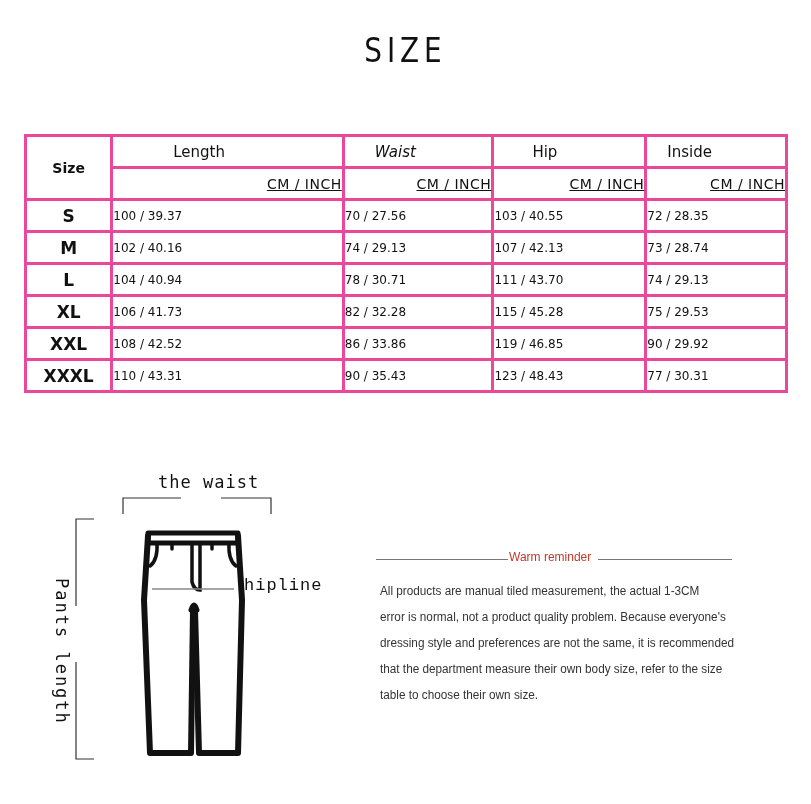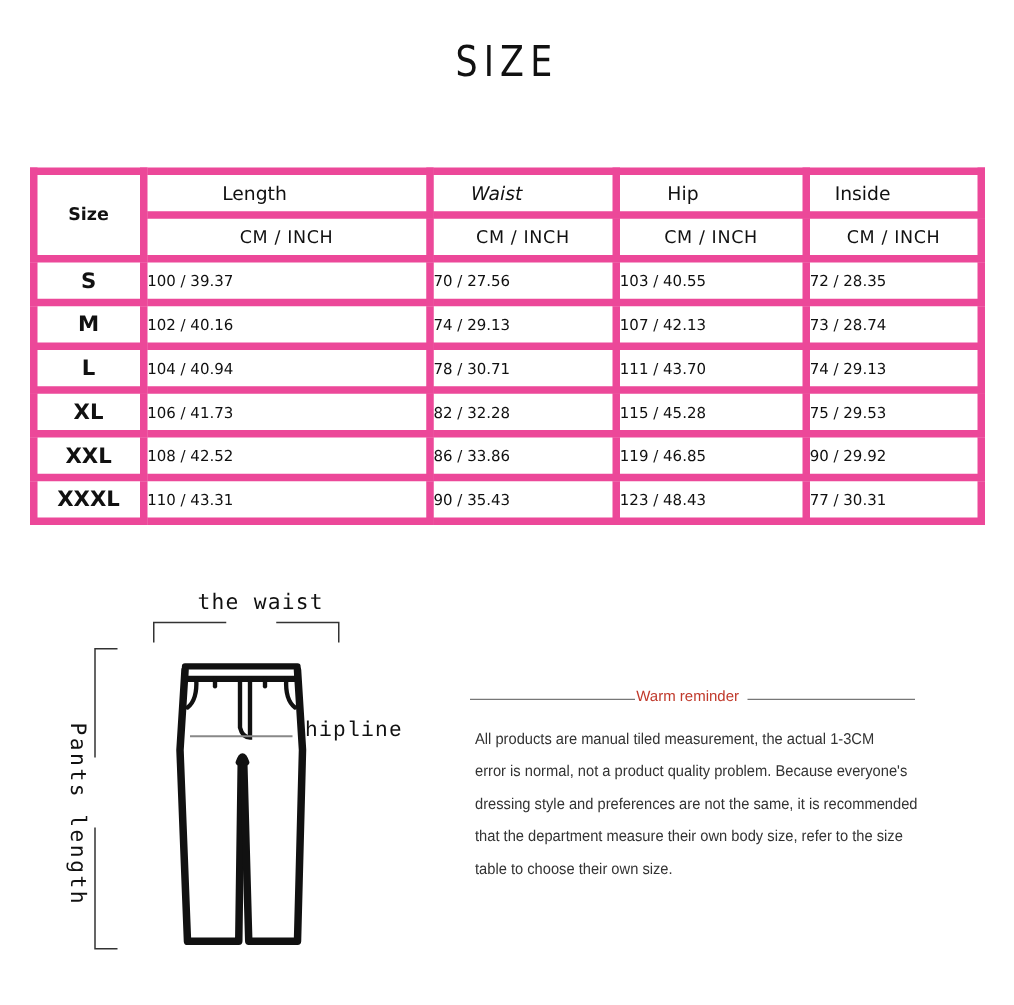--- a/index.html
+++ b/index.html
@@ -1,23 +1,23 @@
 <!DOCTYPE html>
 <html><head>
 <meta charset="utf-8">
 <style>
   html, body { margin:0; padding:0; background:#ffffff; }
   body { width:811px; height:804px; position:relative; overflow:hidden; font-family:"DejaVu Sans", sans-serif; color:#111; }
   .title { position:absolute; left:0; width:811px; top:30px; text-align:center; font-family:"DejaVu Sans", sans-serif; font-size:34px; letter-spacing:6px; font-weight:400; transform:scaleX(0.82); transform-origin:center; color:#111; }
   table.size-table { position:absolute; left:24px; top:134px; border-collapse:collapse; width:764px; }
-  table.size-table td, table.size-table th { border:6px solid #ec4899; padding:0; height:29px; }
+  table.size-table td, table.size-table th { border:3px solid #ec4899; padding:0; height:29px; }
   .c-size { width:97px; text-align:center; font-weight:bold; font-size:17px; }
   .c-size.hdr { font-size:14px; }
   .hname { text-align:left; font-size:15px; font-weight:normal; }
-  .unit { text-align:center; font-size:14px; letter-spacing:0.5px; }
+  .unit { text-align:right; font-size:14px; letter-spacing:0.5px;text-decoration:underline; }
   .val { text-align:left; font-size:12px; font-weight:normal; }
   .diagram { position:absolute; left:0; top:0; }
   .lbl { position:absolute; font-family:"DejaVu Sans Mono", monospace; font-size:17px; color:#111; letter-spacing:1px; }
   .reminder-head { position:absolute; left:376px; top:550px; width:356px; height:18px; }
   .reminder-head .line { position:absolute; top:9px; height:1px; background:#777; }
   .reminder-head .txt { position:absolute; left:132px; top:0; font-family:"Liberation Sans", sans-serif; font-size:12px; color:#c0392b; background:#fff; padding:0 1px; }
   .reminder-body { position:absolute; left:380px; top:578px; width:420px; font-family:"Liberation Sans", sans-serif; font-size:12.5px; color:#333; line-height:26px; transform:scaleX(0.94); transform-origin:left; }
 </style>
 </head>
 <body>

